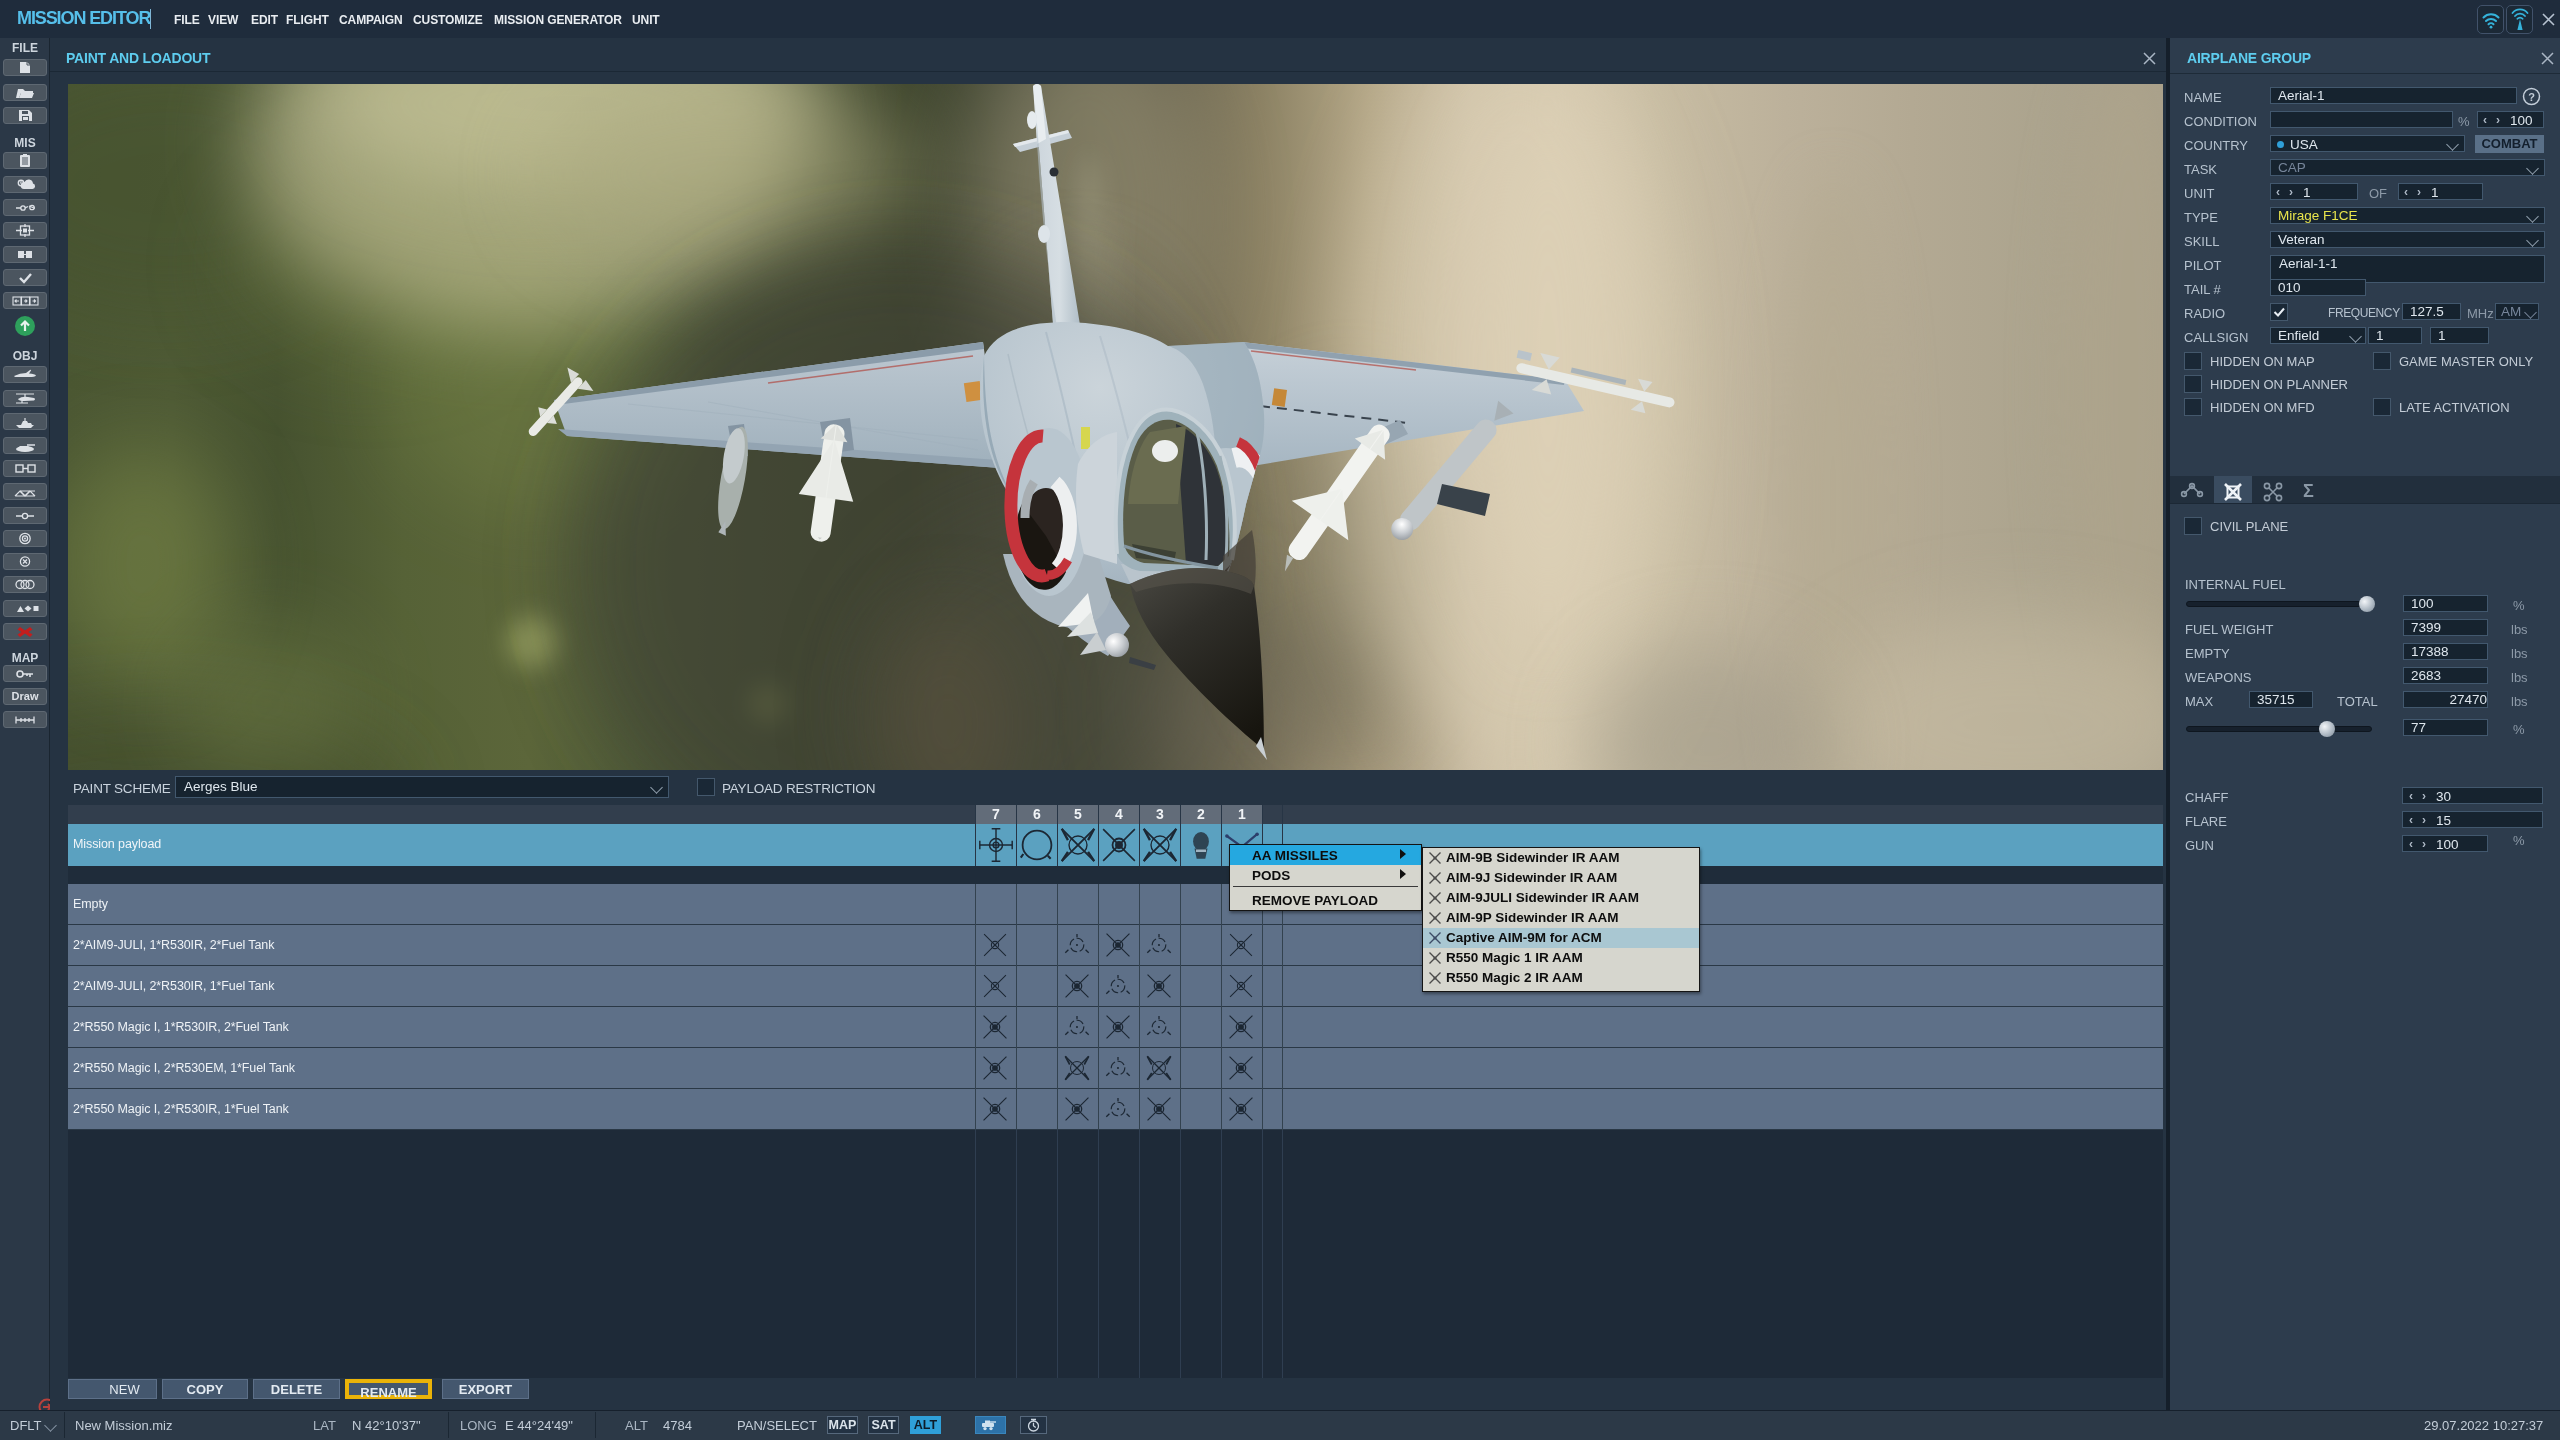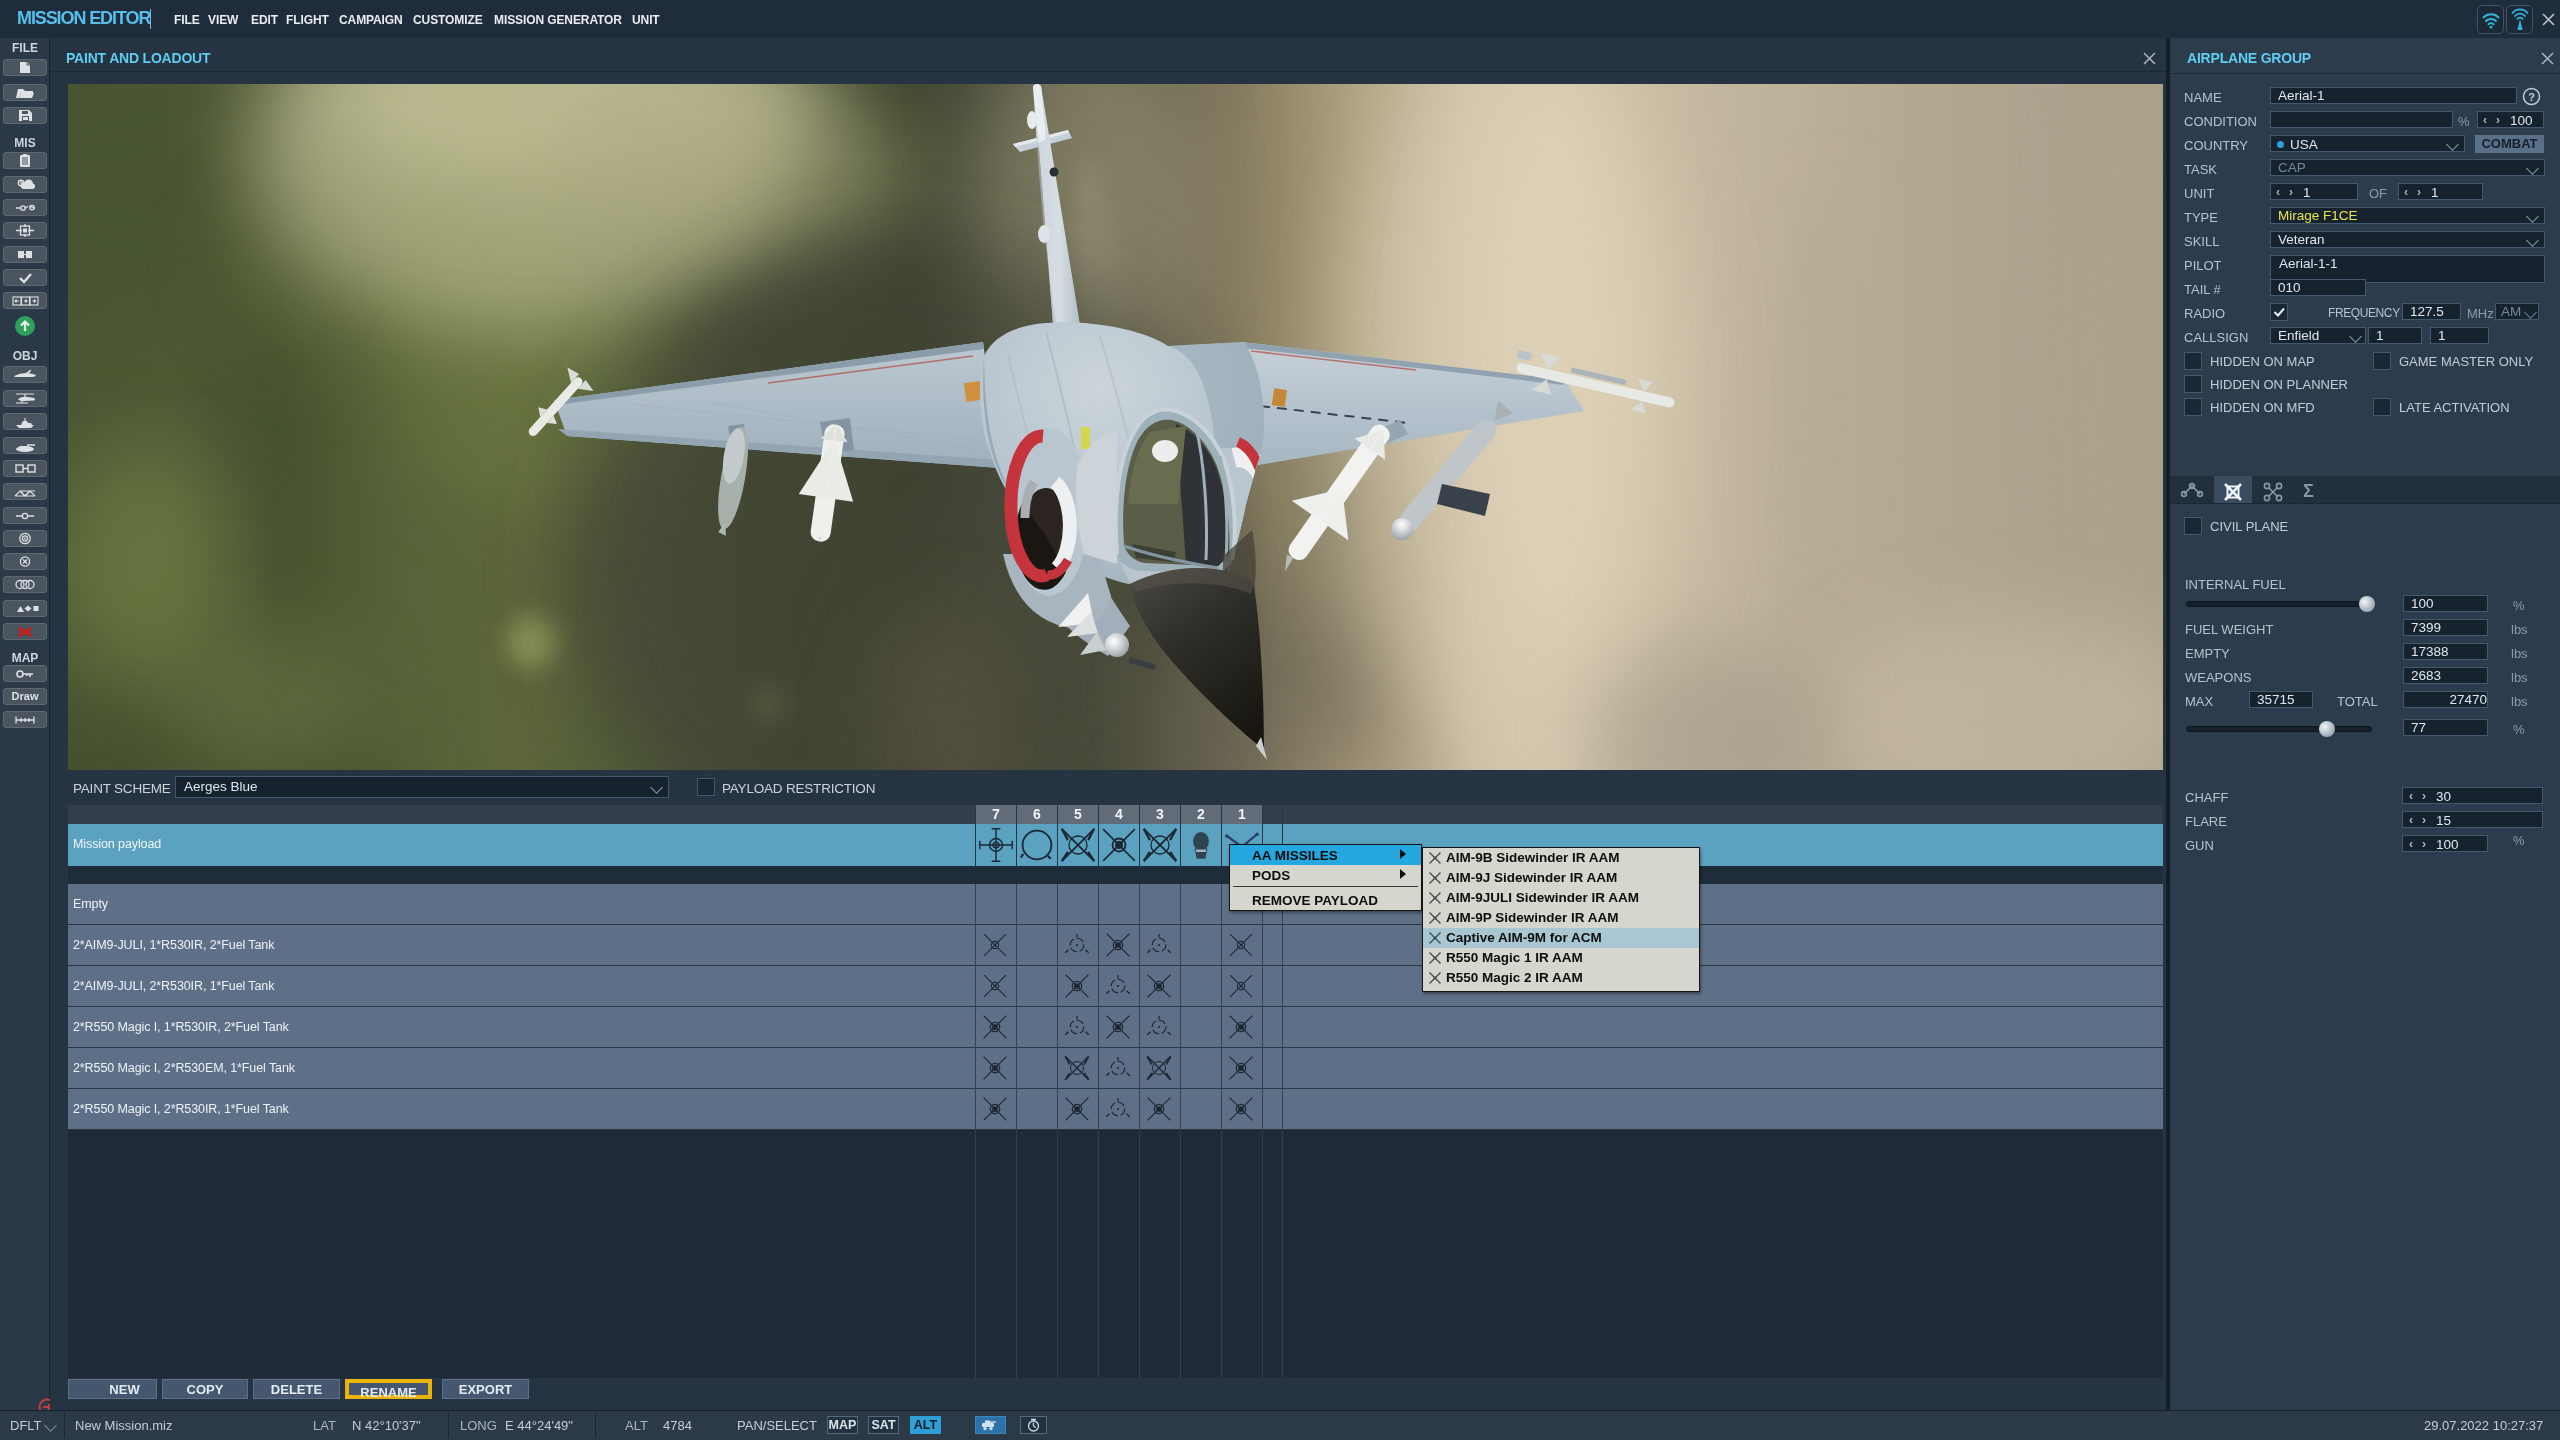--- a/index.html
+++ b/index.html
@@ -702,21 +702,21 @@
 <div class="abs" style="left:975px;top:1130px;width:1px;height:248px;background:#2f3e51;"></div>
 <div class="abs" style="left:1016px;top:1130px;width:1px;height:248px;background:#2f3e51;"></div>
 <div class="abs" style="left:1057px;top:1130px;width:1px;height:248px;background:#2f3e51;"></div>
 <div class="abs" style="left:1098px;top:1130px;width:1px;height:248px;background:#2f3e51;"></div>
 <div class="abs" style="left:1139px;top:1130px;width:1px;height:248px;background:#2f3e51;"></div>
 <div class="abs" style="left:1180px;top:1130px;width:1px;height:248px;background:#2f3e51;"></div>
 <div class="abs" style="left:1221px;top:1130px;width:1px;height:248px;background:#2f3e51;"></div>
 <div class="abs" style="left:1262px;top:1130px;width:1px;height:248px;background:#2f3e51;"></div>
 <div class="abs" style="left:1282px;top:1130px;width:1px;height:248px;background:#2f3e51;"></div>
 
-  <div class="abs" style="left:68px;top:1379px;width:89px;height:20px;background:#44576e;border:1px solid #5d7089;color:#e3eaf1;font-size:13px;font-weight:bold;text-align:center;line-height:19px;padding-left:24px;">NEW</div>
+  <div class="abs" style="left:68px;top:1379px;width:89px;height:20px;background:#44576e;border:1px solid #5d7089;color:#e3eaf1;font-size:13px;font-weight:normal;text-align:center;line-height:19px;padding-left:24px;">NEW</div>
 <div class="abs" style="left:162px;top:1379px;width:86px;height:20px;background:#44576e;border:1px solid #5d7089;color:#e3eaf1;font-size:13px;font-weight:bold;text-align:center;line-height:19px;">COPY</div>
 <div class="abs" style="left:253px;top:1379px;width:87px;height:20px;background:#44576e;border:1px solid #5d7089;color:#e3eaf1;font-size:13px;font-weight:bold;text-align:center;line-height:19px;">DELETE</div>
 <div class="abs" style="left:345px;top:1379px;width:87px;height:20px;background:#44576e;border:4px solid #eab308;color:#e3eaf1;font-size:13px;font-weight:bold;text-align:center;line-height:19px;">RENAME</div>
 <div class="abs" style="left:442px;top:1379px;width:87px;height:20px;background:#44576e;border:1px solid #5d7089;color:#e3eaf1;font-size:13px;font-weight:bold;text-align:center;line-height:19px;">EXPORT</div>
 
   <div class="abs" style="left:1229px;top:844px;width:193px;height:67px;background:#d6d6ce;border:1px solid #141414;box-shadow:1px 2px 3px rgba(0,0,0,.4);"></div>
 <div class="abs" style="left:1230px;top:845px;width:191px;height:20px;background:#25a8e0;"></div>
 <div class="abs" style="left:1252px;top:848px;font-size:13.5px;font-weight:bold;color:#0d0d0d;">AA MISSILES</div>
 <div class="abs" style="left:1400px;top:849px;width:0;height:0;border-left:6px solid #101010;border-top:5px solid transparent;border-bottom:5px solid transparent;"></div>
 <div class="abs" style="left:1252px;top:868px;font-size:13.5px;font-weight:bold;color:#0d0d0d;">PODS</div>

